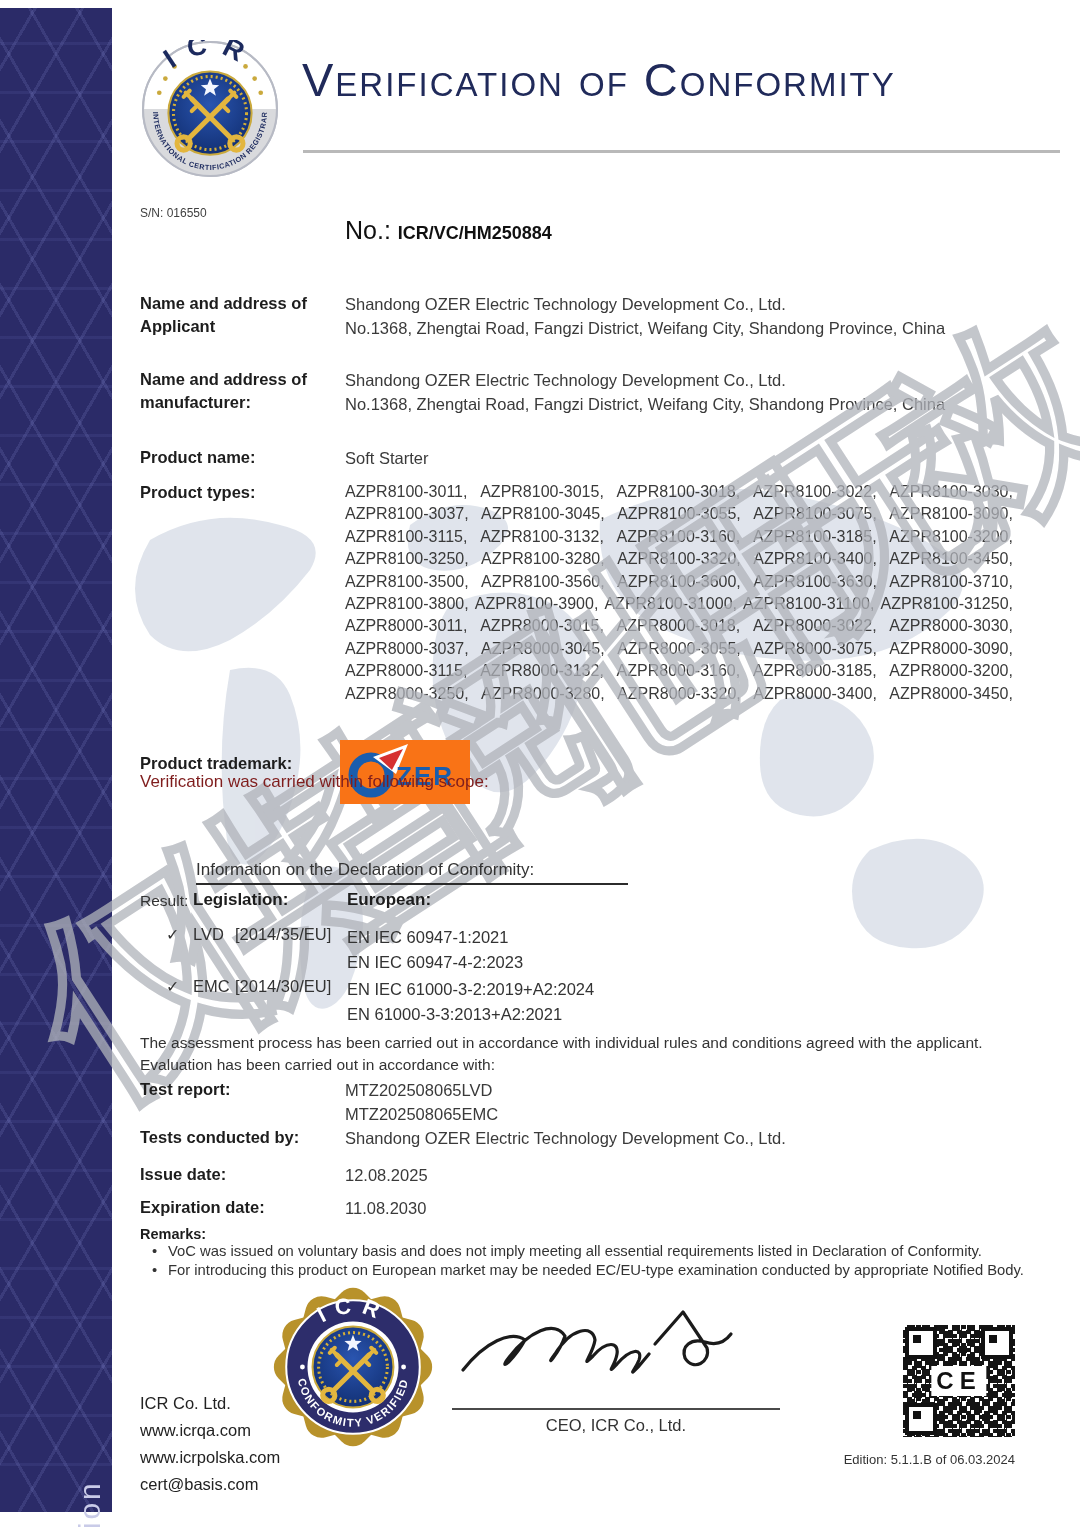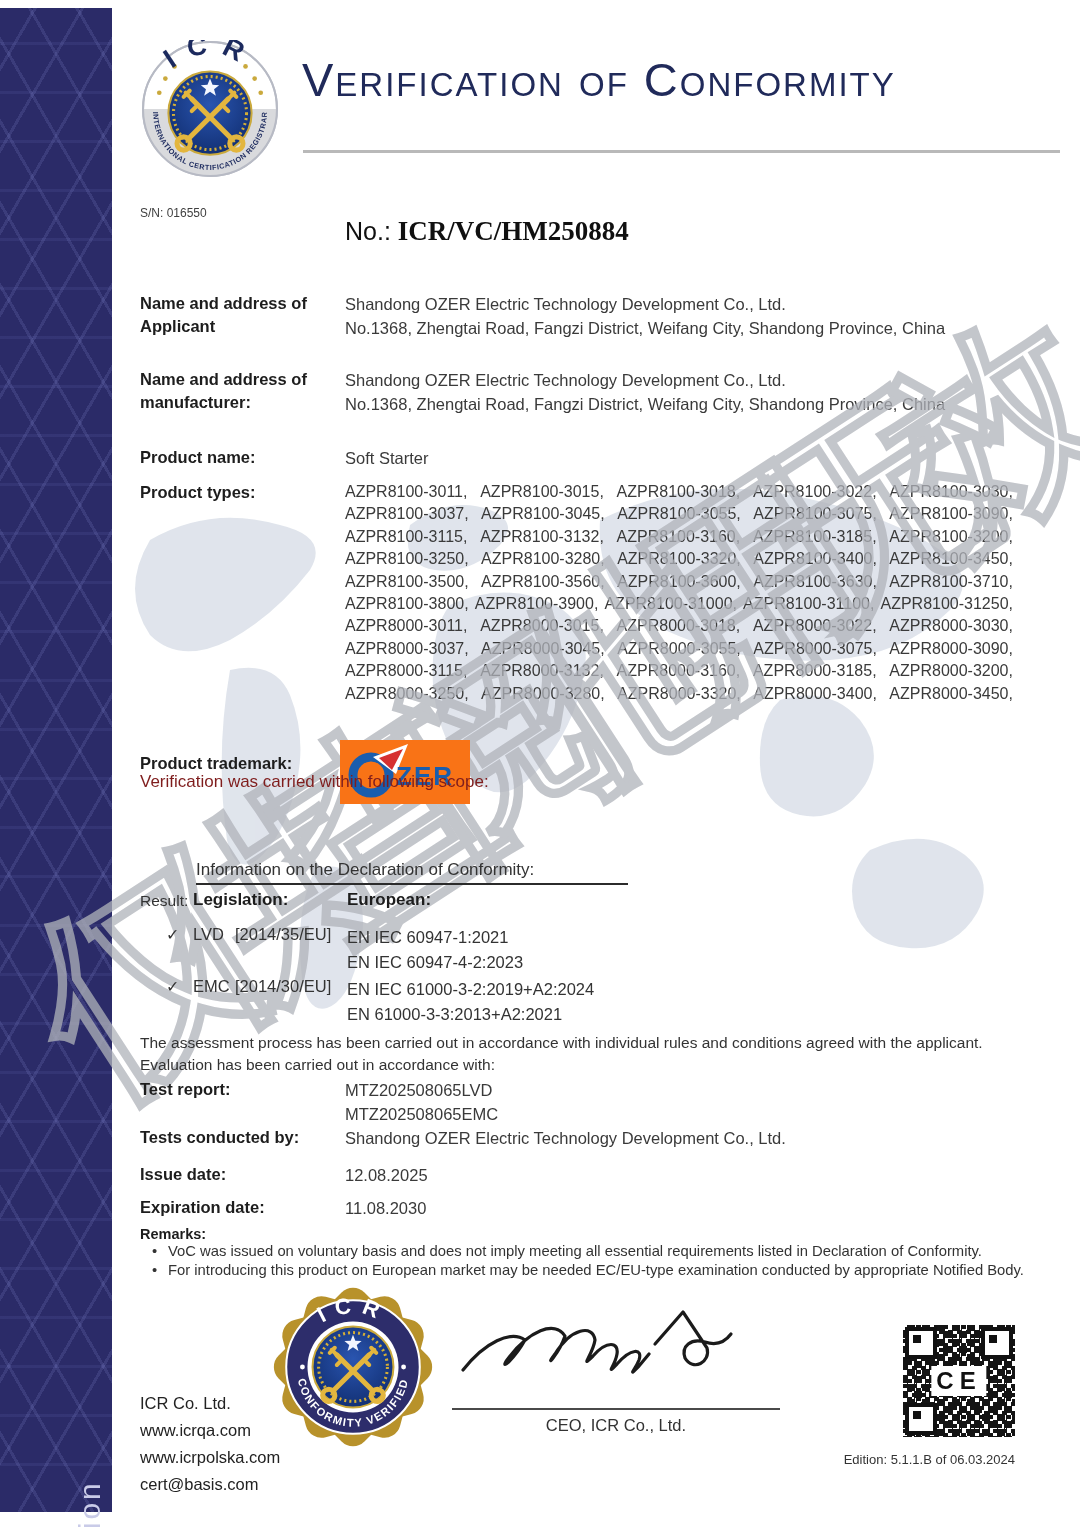--- a/index.html
+++ b/index.html
@@ -25,21 +25,21 @@
     color:transparent;-webkit-text-stroke:2.5px #b0b3ba;opacity:.75;
     white-space:nowrap;pointer-events:none;}
   
   .head-logo{position:absolute;left:141px;top:40px;z-index:4;}
   .title{position:absolute;left:302px;top:52px;width:770px;z-index:4;
     font-variant:small-caps;font-size:47px;font-weight:500;letter-spacing:2px;
     color:#202a5a;}
   .title-rule{position:absolute;left:303px;top:150px;width:757px;height:3px;background:#b9b9b9;z-index:4;}
   .sn{position:absolute;left:140px;top:206px;font-size:12px;color:#3f3f3f;z-index:4;}
   .no-line{position:absolute;left:345px;top:216px;font-size:25px;color:#101010;z-index:4;}
-  .no-line b{font-size:27px;font-weight:700;font-family:Liberation Serif, serif;}
+  .no-line b{font-size:18px;font-weight:700;}
   
   .lab{position:absolute;left:140px;width:200px;font-size:16.5px;font-weight:700;
        color:#1d1d1d;line-height:23px;z-index:4;}
   .val{position:absolute;left:345px;width:690px;font-size:16.5px;color:#3a3a3a;
        line-height:24px;z-index:2;}
   .t-applicant-l{top:292px}.t-applicant-v{top:292px}
   .t-manu-l{top:368px}.t-manu-v{top:368px}
   .t-pname-l{top:446px}.t-pname-v{top:446px}
   .t-ptypes-l{top:481px}
   .types{position:absolute;left:345px;top:481px;width:668px;z-index:2;}

